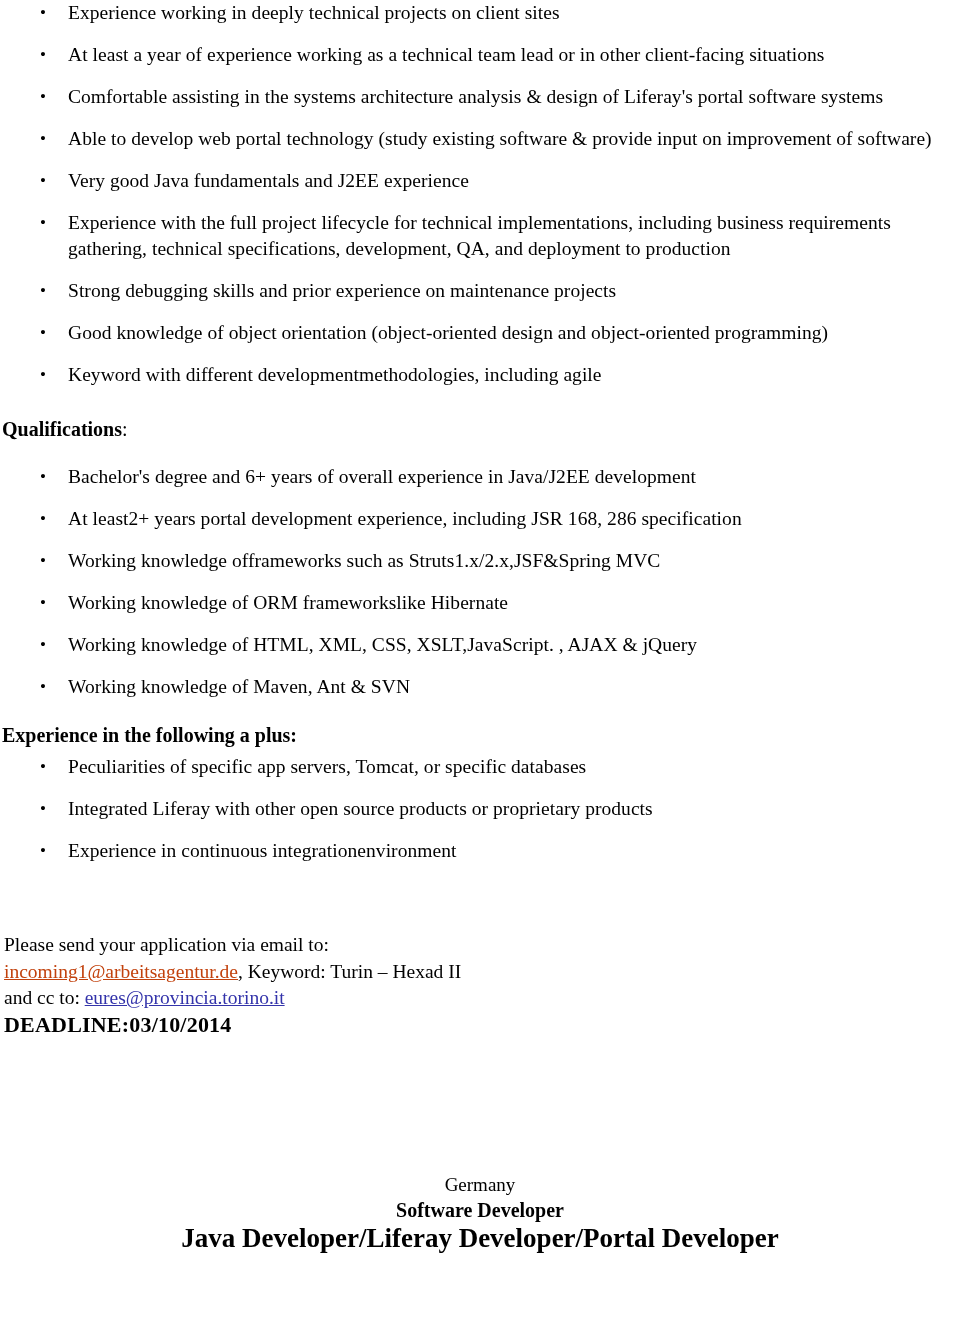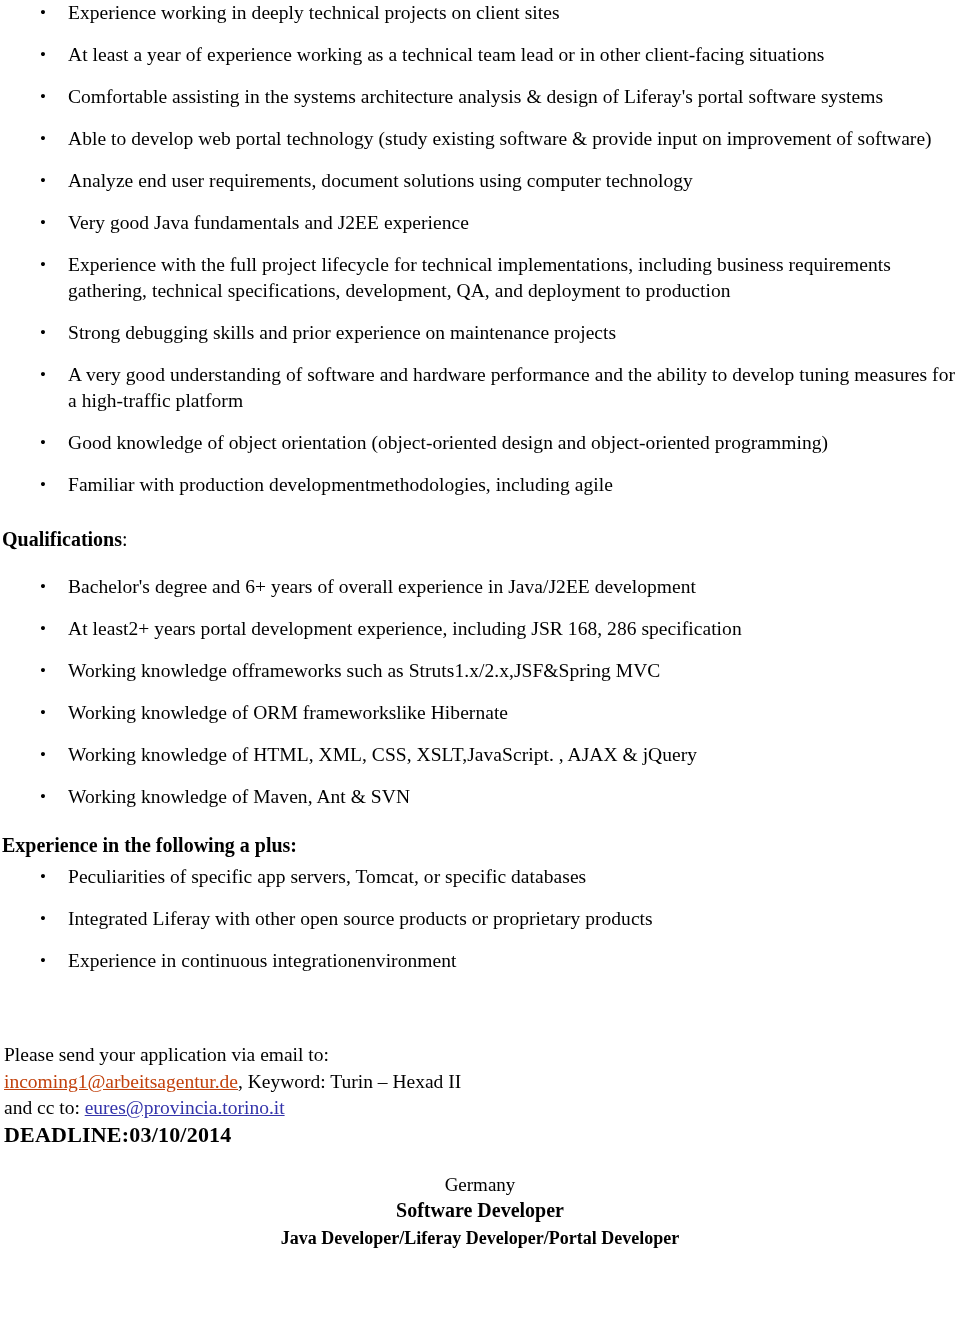--- a/index.html
+++ b/index.html
@@ -114,42 +114,40 @@
     font-weight: normal;
   }
 
   .footer .role {
     font-size: 20px;
     line-height: 27px;
     font-weight: bold;
   }
 
   .footer .role2 {
-    font-size: 18px;
+    font-size: 27px;
     line-height: 28px;
     font-weight: bold;
   }
 </style>
 </head>
 <body>
 
 <div class="page">
 
   <ul class="bullets">
     <li>Experience working in deeply technical projects on client sites</li>
     <li>At least a year of experience working as a technical team lead or in other client-facing situations</li>
     <li>Comfortable assisting in the systems architecture analysis &amp; design of Liferay's portal software systems</li>
     <li>Able to develop web portal technology (study existing software &amp; provide input on improvement of software)</li>
-    <li>Analyze end user requirements, document solutions using computer technology</li>
     <li>Very good Java fundamentals and J2EE experience</li>
     <li>Experience with the full project lifecycle for technical implementations, including business requirements gathering, technical specifications, development, QA, and deployment to production</li>
     <li>Strong debugging skills and prior experience on maintenance projects</li>
-    <li>A very good understanding of software and hardware performance and the ability to develop tuning measures for a high-traffic platform</li>
     <li>Good knowledge of object orientation (object-oriented design and object-oriented programming)</li>
-    <li>Familiar with production developmentmethodologies, including agile</li>
+    <li>Keyword with different developmentmethodologies, including agile</li>
   </ul>
 
   <div class="spacer-sm"></div>
 
   <p class="section-heading"><span class="b">Qualifications</span><span>:</span></p>
 
   <div class="spacer-md"></div>
 
   <ul class="bullets">
     <li>Bachelor's degree and 6+ years of overall experience in Java/J2EE development</li>

